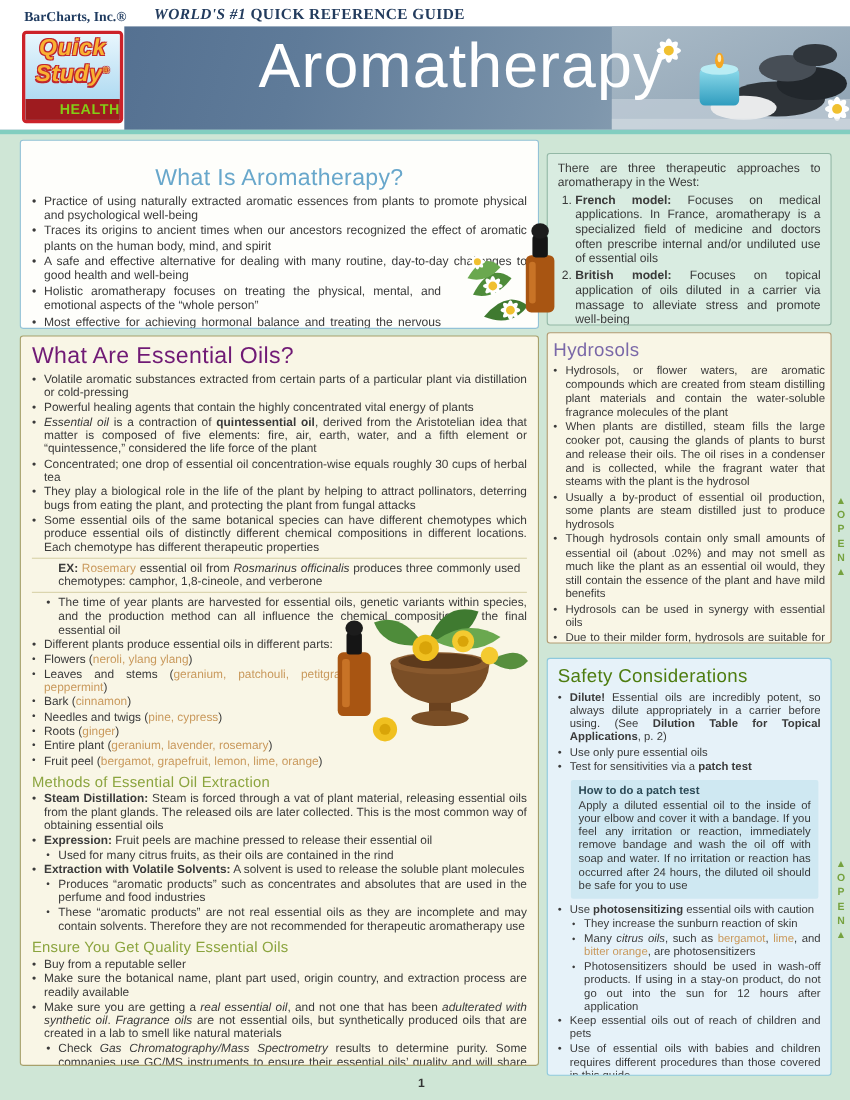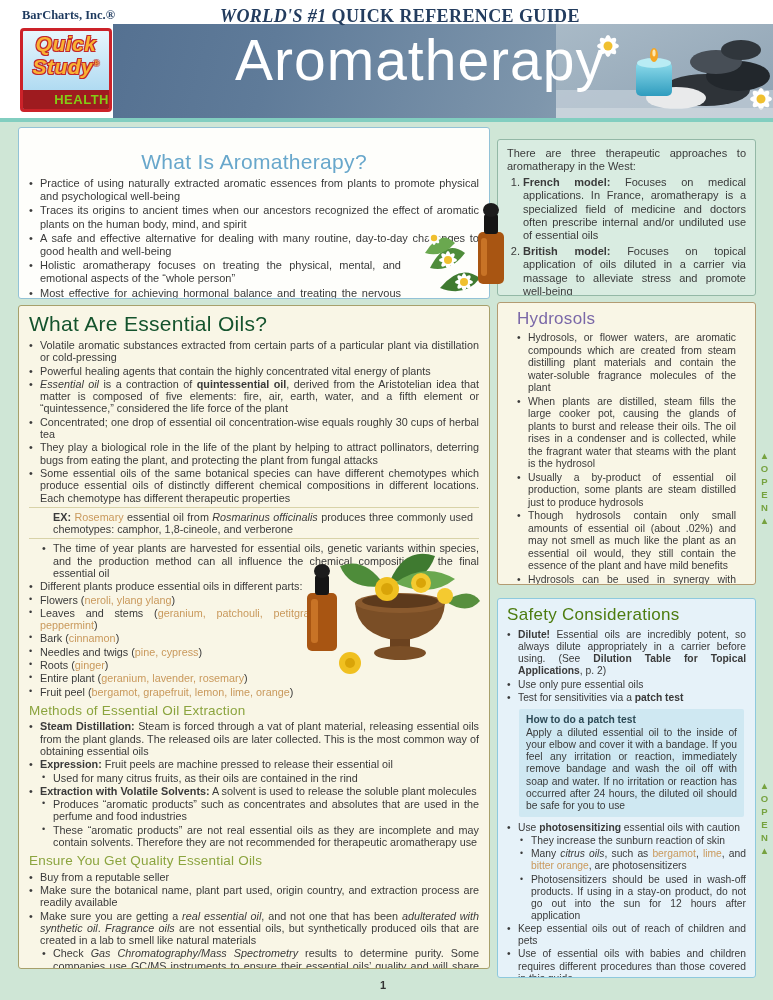--- a/index.html
+++ b/index.html
@@ -4,22 +4,22 @@
 <style>
   html,body{margin:0;padding:0;}
   body{background:#9aa5a0;font-family:"Liberation Sans", sans-serif;}
   .page{position:relative;width:773px;height:1000px;margin:0 auto;background:#cfe6d6;overflow:hidden;}
 
   
   .hdr{position:absolute;left:0;top:0;width:773px;height:118px;background:#ffffff;}
   .hdr-blue{position:absolute;left:0;top:24px;width:773px;height:94px;
     background:linear-gradient(105deg,#4e6a8c 0%,#5f7b99 35%,#7e96ac 70%,#a8b8c4 100%);}
   .hdr-white-col{position:absolute;left:0;top:0;width:113px;height:118px;background:#ffffff;}
-  .tagline{position:absolute;left:140px;top:6px;width:520px;text-align:center;
-    font-family:"Liberation Serif", serif;font-weight:bold;color:#233c5e;font-size:18px;letter-spacing:.4px;}
+  .tagline{position:absolute;left:140px;top:6px;width:520px;text-align:left;
+    font-family:"Liberation Serif", serif;font-weight:bold;color:#233c5e;font-size:14px;letter-spacing:.4px;}
   .tag-em{font-style:italic;}
   .big-title{position:absolute;left:150px;top:32px;width:540px;text-align:center;color:#ffffff;
     font-size:57px;font-weight:100;letter-spacing:1px;line-height:1;}
   .pub{position:absolute;left:22px;top:8px;font-family:"Liberation Serif", serif;font-weight:bold;
     color:#1e3a5f;font-size:12.5px;}
   .logo{position:absolute;left:20px;top:28px;width:86px;height:78px;border:3px solid #cc2229;border-radius:4px;
     background:linear-gradient(#e8f6fd,#9ed2ee);overflow:hidden;}
   .logo .lq,.logo .ls{font-style:italic;font-weight:bold;color:#f9b233;font-size:21px;line-height:20px;
     text-align:center;letter-spacing:.5px;
     text-shadow:1px 1px 0 #c1272d,-1px -1px 0 #c1272d,1px -1px 0 #c1272d,-1px 1px 0 #c1272d;}
@@ -31,27 +31,27 @@
 
   
   .box{position:absolute;box-sizing:border-box;overflow:hidden;}
   .box1{left:18px;top:127px;width:472px;height:172px;background:#fefefb;border:1px solid #93c2d6;
     border-radius:3px;padding:20px 10px 4px 10px;}
   .boxA{left:497px;top:139px;width:259px;height:157px;background:#d9ece1;border:1px solid #93b8a6;
     border-radius:3px;padding:7px 9px;}
   .box2{left:18px;top:305px;width:472px;height:664px;background:#f9f6e6;border:1.5px solid #a7a06b;
     border-radius:3px;padding:4px 10px;}
   .boxB{left:497px;top:302px;width:259px;height:283px;background:#f9f6e6;border:1.5px solid #b39b72;
-    border-radius:3px;padding:4px 19px;}
+    border-radius:3px;padding:4px 5px;}
   .boxC{left:497px;top:598px;width:259px;height:380px;background:#e6f2f9;border:1.5px solid #8ec9dd;
     border-radius:3px;padding:4px 9px;}
 
   h2,h3,p,ul,ol{margin:0;padding:0;}
   .t-blue{color:#68a7cb;font-size:21px;font-weight:400;letter-spacing:.3px;text-align:center;margin:2px 0 3px;}
-  .t-brown{color:#14532d;font-size:21px;font-weight:400;letter-spacing:.3px;margin:2px 0 3px;}
+  .t-brown{color:#701a75;font-size:21px;font-weight:400;letter-spacing:.3px;margin:2px 0 3px;}
   .t-purple{color:#7a68a8;font-size:17px;font-weight:400;letter-spacing:.3px;margin:2px 0 3px;}
   .t-lblue{color:#4d7c0f;font-size:17px;font-weight:400;letter-spacing:.3px;margin:2px 0 4px;}
   .t-green{color:#8ba43e;font-size:13.5px;font-weight:400;letter-spacing:.2px;margin:5px 0 2px;}
 
   ul.bl{list-style:none;}
   ul.bl li{position:relative;padding-left:11px;text-align:justify;color:#3a3a3a;margin-bottom:1px;}
   ul.bl li::before{content:"•";position:absolute;left:0;top:0;color:#3a3a3a;}
   li.sq::before{content:"▪";font-size:.85em;top:1px;}
   li.ind1{margin-left:13px;}
   .seg-b{font-weight:bold;}

